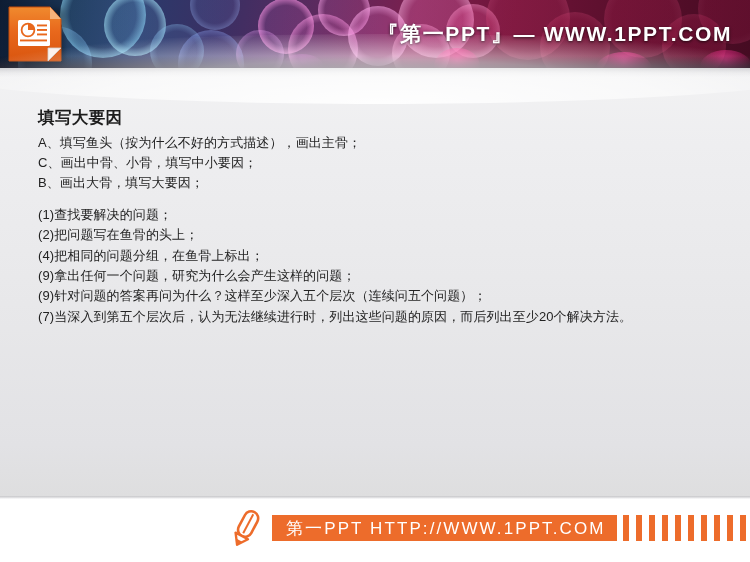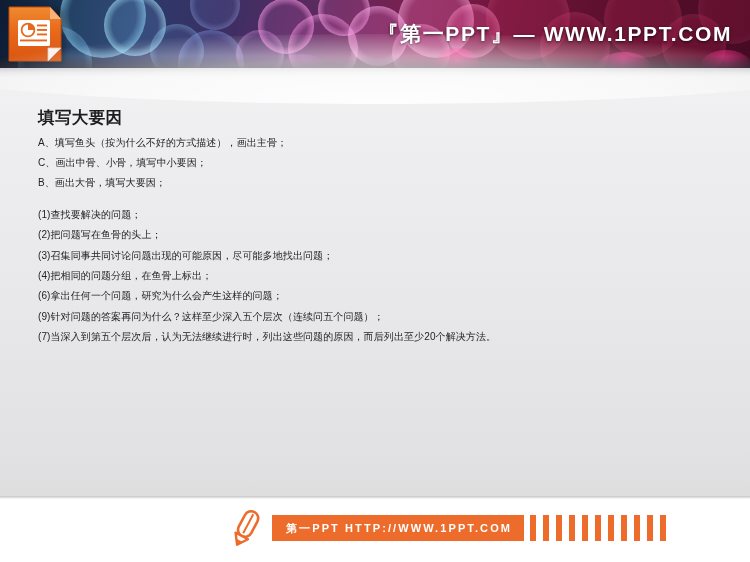--- a/index.html
+++ b/index.html
@@ -126,21 +126,21 @@
     font-weight: bold;
     color: #1d1d1d;
     line-height: 1.0;
     margin: 0 0 7px 0;
     letter-spacing: 0.4px;
     font-family: "Liberation Sans", "DejaVu Sans", sans-serif;
   }
   .heading-gap { height: 11px; }
 
   .line {
-    font-size: 10px;
+    font-size: 13px;
     color: #232323;
     line-height: 20.4px;
     white-space: nowrap;
     letter-spacing: 0.1px;
     font-family: "Liberation Sans", "DejaVu Sans", sans-serif;
   }
 
   
   .footer {
     position: absolute;
@@ -174,22 +174,22 @@
   .footer-bar {
     height: 26px;
     background: #ED6C2B;
     display: flex;
     align-items: center;
     padding: 0 12px 0 14px;
     box-sizing: border-box;
   }
   .footer-bar-text {
     color: #ffffff;
-    font-size: 11px;
-    font-weight: bold;
+    font-size: 17px;
+    font-weight: normal;
     letter-spacing: 2.1px;
     white-space: nowrap;
     line-height: 1;
     font-family: "Liberation Sans", "DejaVu Sans", sans-serif;
   }
   .footer-ticks {
     display: flex;
     align-items: center;
     height: 26px;
     margin-left: 6px;
@@ -277,23 +277,22 @@
 
       <div class="line">A、填写鱼头（按为什么不好的方式描述），画出主骨；</div>
       <div class="line">C、画出中骨、小骨，填写中小要因；</div>
       <div class="line">B、画出大骨，填写大要因；</div>
 
       <div class="heading-gap"></div>
 
 
       <div class="line">(1)查找要解决的问题；</div>
       <div class="line">(2)把问题写在鱼骨的头上；</div>
-      <div class="line">(3)召集同事共同讨论问题出现的可能原因，尽可能多地找出问题；</div>
       <div class="line">(4)把相同的问题分组，在鱼骨上标出；</div>
-      <div class="line">(6)拿出任何一个问题，研究为什么会产生这样的问题；</div>
+      <div class="line">(9)拿出任何一个问题，研究为什么会产生这样的问题；</div>
       <div class="line">(9)针对问题的答案再问为什么？这样至少深入五个层次（连续问五个问题）；</div>
       <div class="line">(7)当深入到第五个层次后，认为无法继续进行时，列出这些问题的原因，而后列出至少20个解决方法。</div>
 
     </div>
   </div>
 
   <div class="footer">
     <div class="footer-topline"></div>
 
     <div class="footer-inner">

